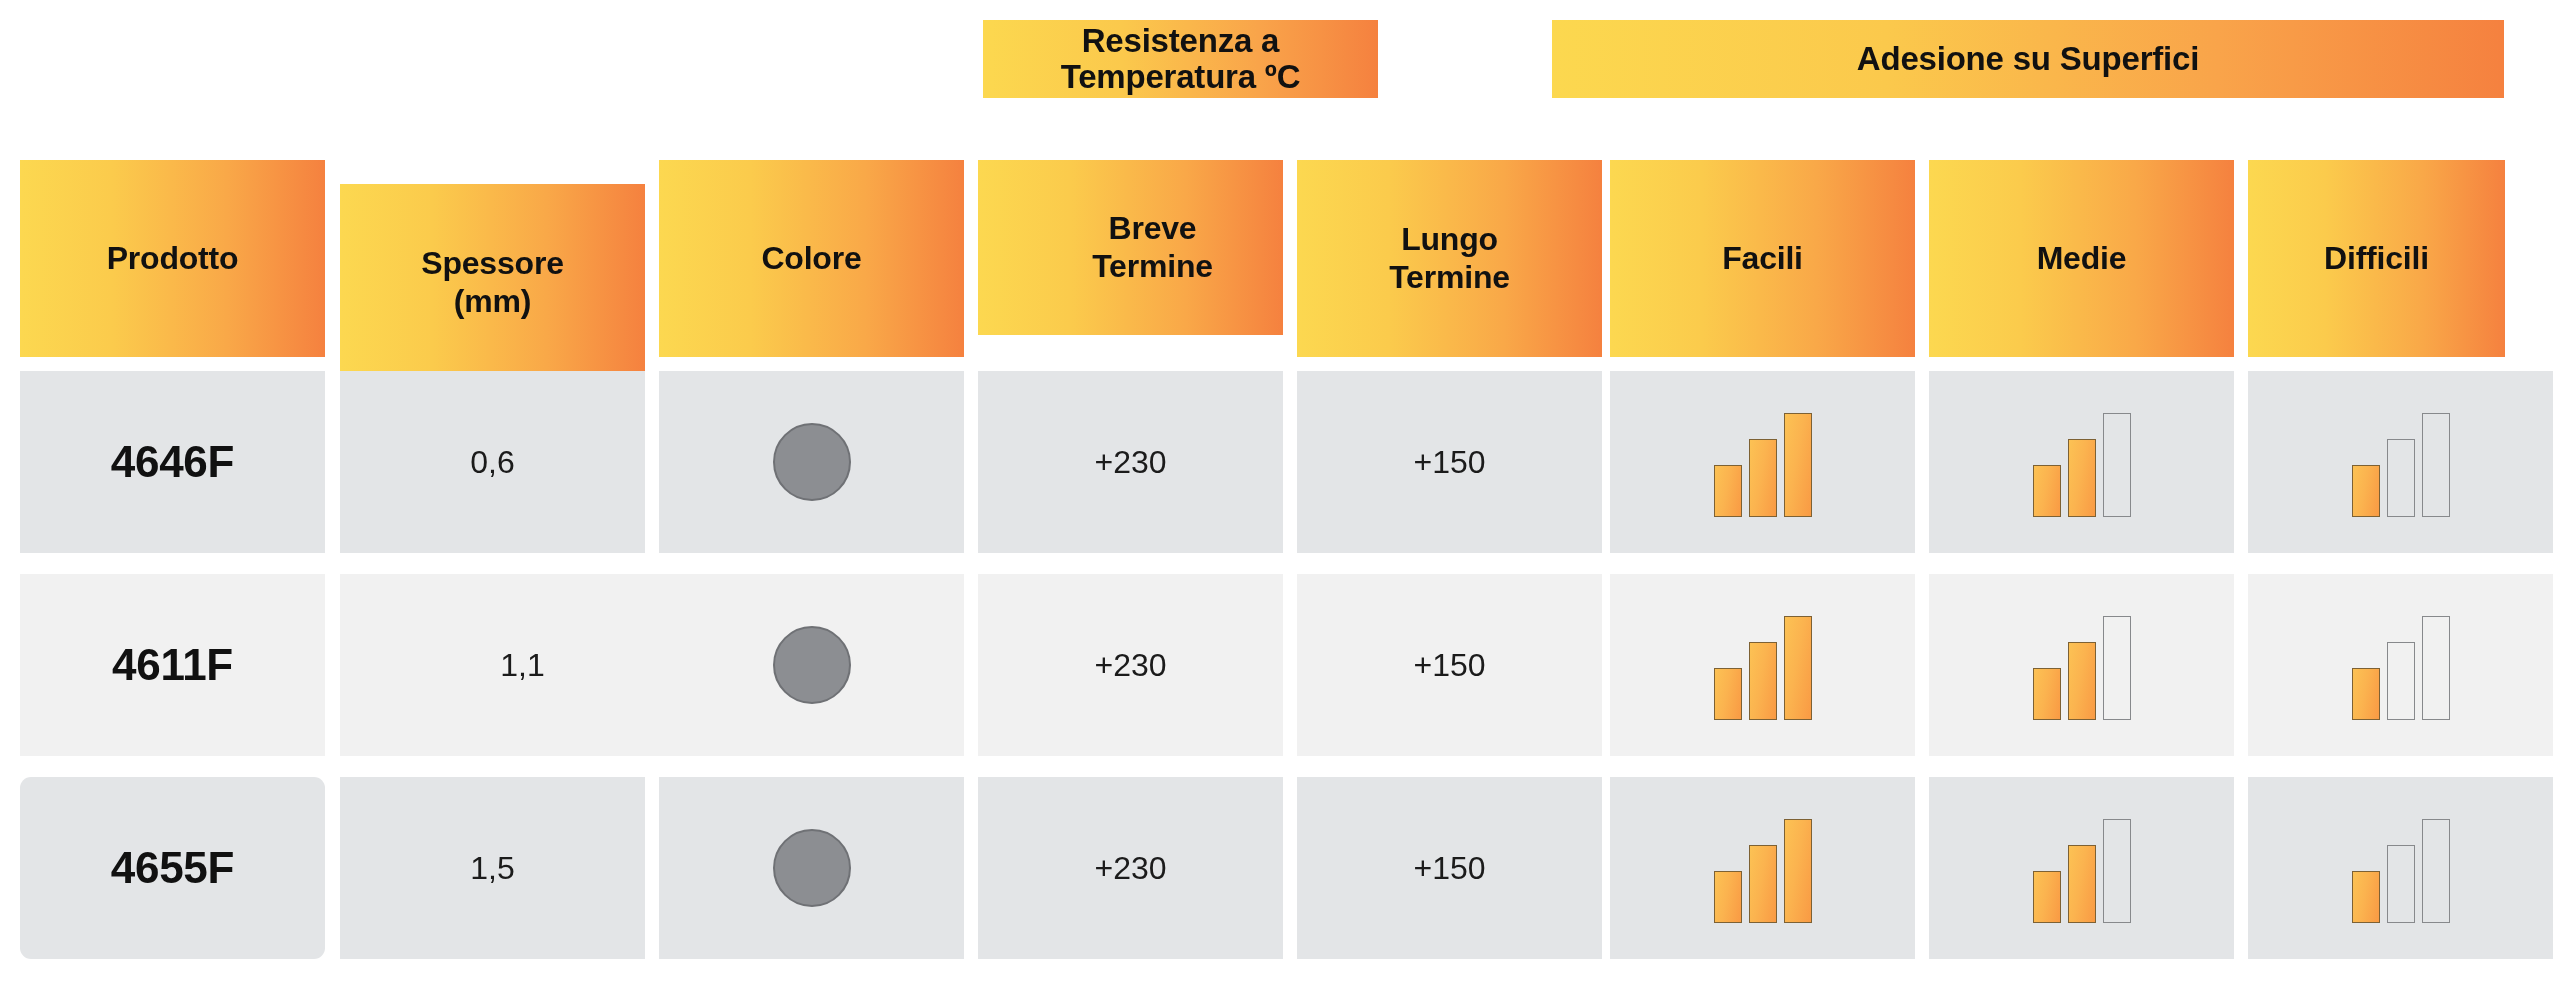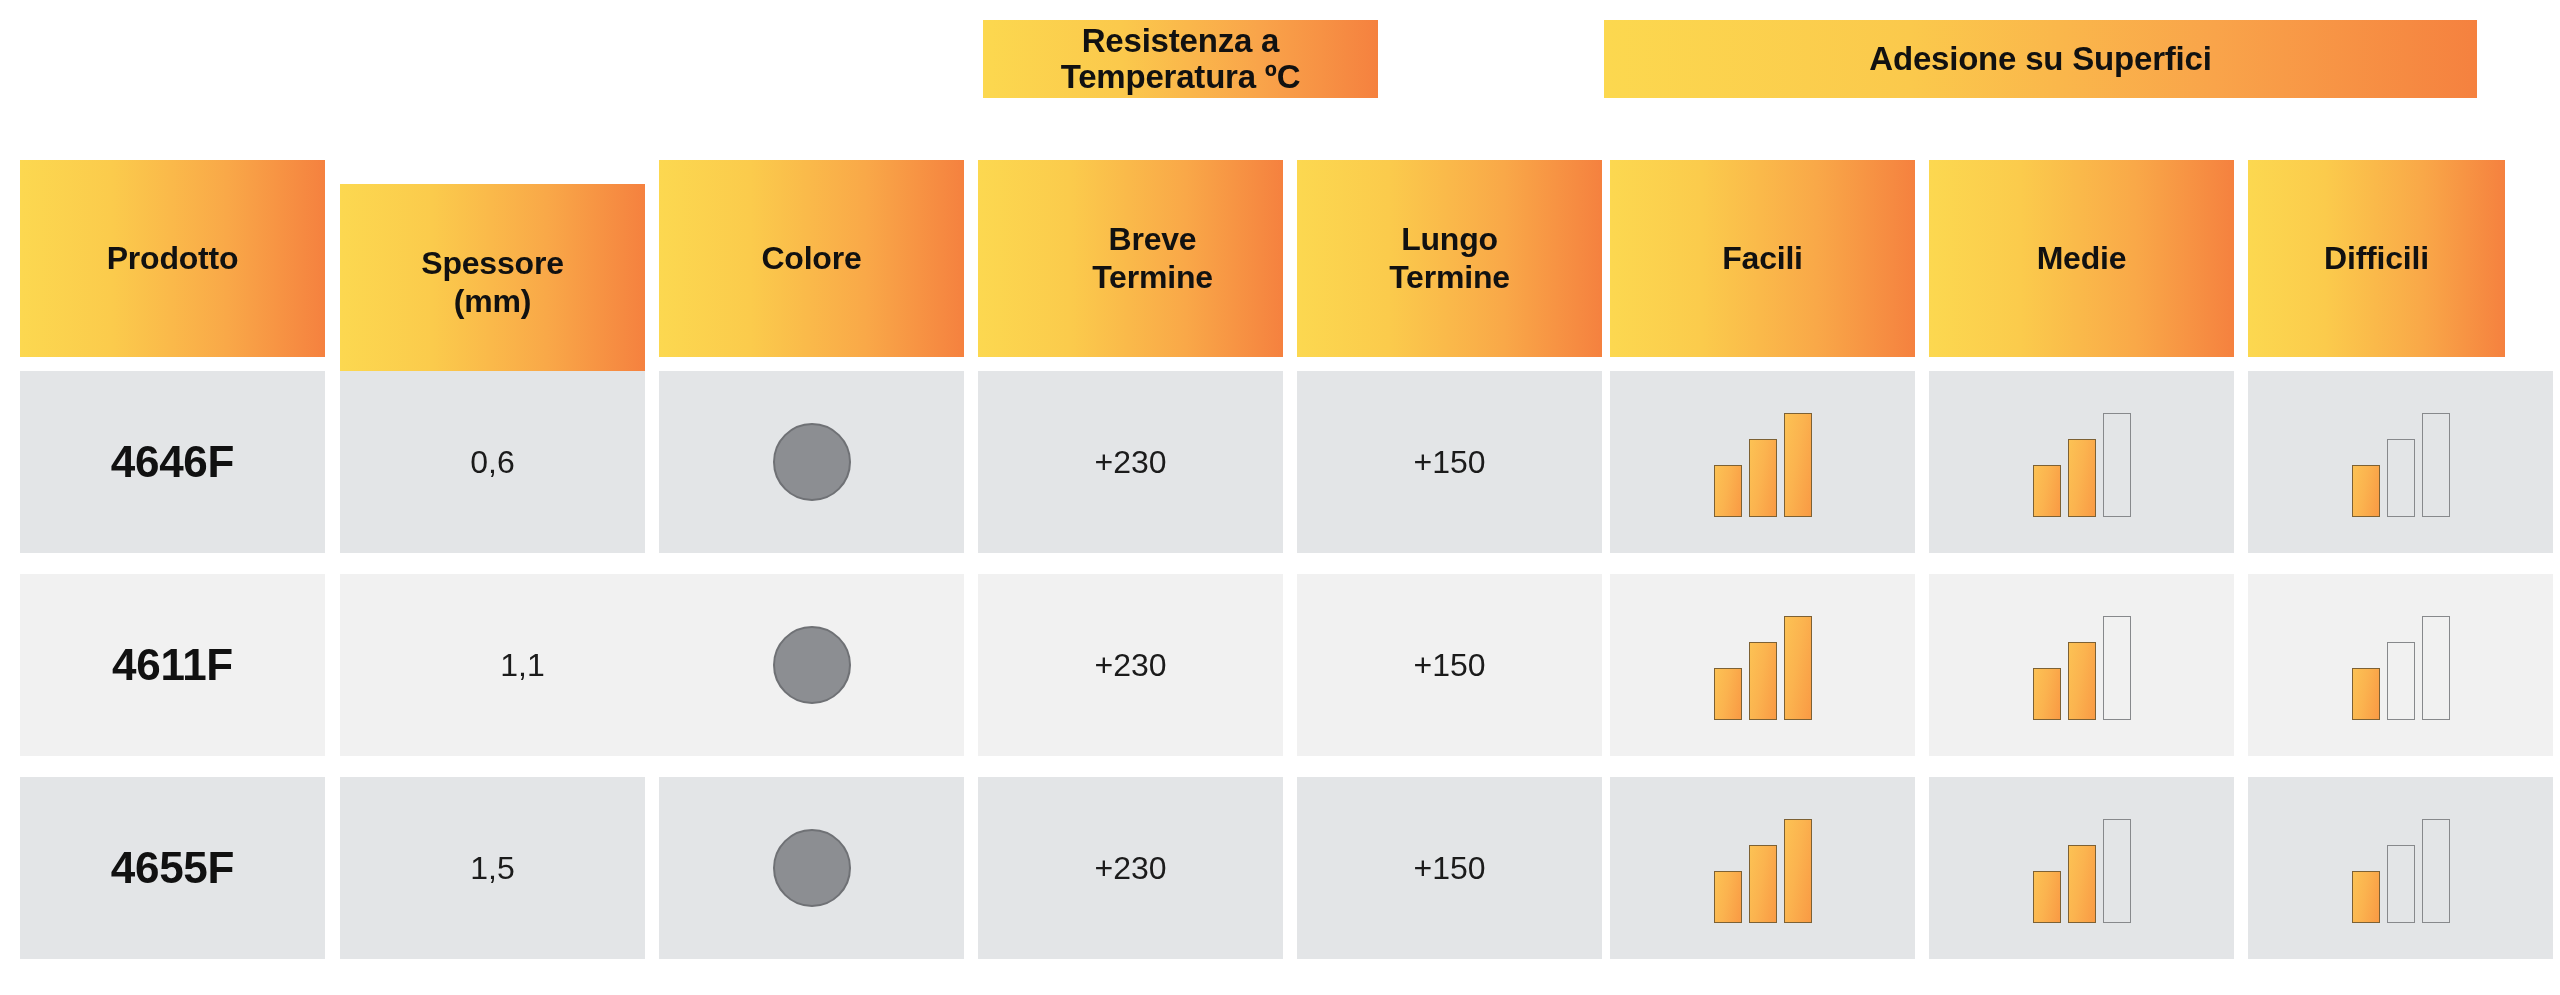--- a/index.html
+++ b/index.html
@@ -104,38 +104,38 @@
 </style>
 </head>
 <body>
 
 <div class="table-wrap">
 
   <div class="cell group-head" style="left:983px; top:20px; width:395px; height:78px;">
     <span>Resistenza a Temperatura ºC</span>
   </div>
 
-  <div class="cell group-head" style="left:1604px; top:20px; width:873px; height:78px;">
+  <div class="cell group-head" style="left:1552px; top:20px; width:952px; height:78px;">
     <span>Adesione su Superfici</span>
   </div>
 
   <div class="cell col-head" style="left:20px; top:160px; width:305px; height:197px;">
     <span>Prodotto</span>
   </div>
 
   <div class="cell col-head" style="left:340px; top:160px; width:305px; height:197px;margin-top:24px;">
     <span>Spessore</span>
     <span>(mm)</span>
   </div>
 
   <div class="cell col-head" style="left:659px; top:160px; width:305px; height:197px;">
     <span>Colore</span>
   </div>
 
-  <div class="cell col-head" style="left:978px; top:160px; width:305px; height:197px;padding-left:44px;">
+  <div class="cell col-head" style="left:978px; top:160px; width:305px; height:175px;padding-left:44px;">
     <span>Breve</span>
     <span>Termine</span>
   </div>
 
   <div class="cell col-head" style="left:1297px; top:160px; width:305px; height:197px;">
     <span>Lungo</span>
     <span>Termine</span>
   </div>
 
   <div class="cell col-head" style="left:1610px; top:160px; width:305px; height:197px;">
@@ -217,21 +217,21 @@
     </span>
   </div>
   <div class="cell body-cell-light" style="left:2248px; top:574px; width:305px; height:182px;">
     <span class="barset">
       <span class="bar h1 filled"></span>
       <span class="bar h2 empty"></span>
       <span class="bar h3 empty"></span>
     </span>
   </div>
 
-  <div class="cell body-cell-dark" style="left:20px; top:777px; width:305px; height:182px;">
+  <div class="cell body-cell-dark" style="left:20px; top:777px; width:305px; height:182px;border-radius:11px;">
     <span class="prod-text">4655F</span>
   </div>
   <div class="cell body-cell-dark" style="left:340px; top:777px; width:305px; height:182px;">
     <span class="plain-text">1,5</span>
   </div>
   <div class="cell body-cell-dark" style="left:659px; top:777px; width:305px; height:182px;">
     <span class="swatch"></span>
   </div>
   <div class="cell body-cell-dark" style="left:978px; top:777px; width:305px; height:182px;">
     <span class="plain-text">+230</span>

